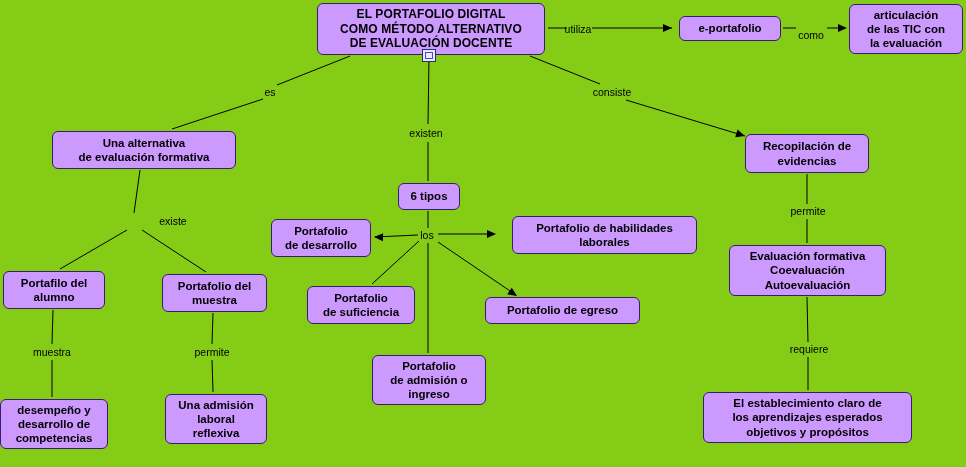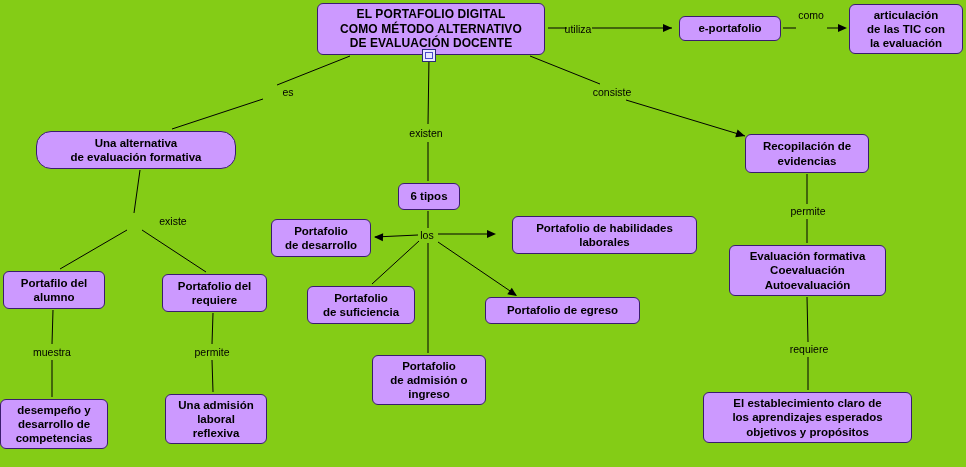--- a/index.html
+++ b/index.html
@@ -114,56 +114,56 @@
       <polygon points="0,0 -9,-4 -9,4" fill="#000000" transform="translate(517,296) rotate(34)"></polygon>
     </svg>
   <div id="nodes-layer">
       <div class="node root" style="left: 317px; top: 3px; width: 228px; height: 52px;">EL PORTAFOLIO DIGITAL
 COMO MÉTODO ALTERNATIVO
 DE EVALUACIÓN DOCENTE</div>
       <div class="node" style="left: 679px; top: 16px; width: 102px; height: 25px;">e-portafolio</div>
       <div class="node" style="left: 849px; top: 4px; width: 114px; height: 50px;">articulación
 de las TIC con
 la evaluación</div>
-      <div class="node" style="left: 36px; top: 131px; width: 200px; height: 38px; border-radius: 15px;">Una alternativa
+      <div class="node" style="left: 52px; top: 131px; width: 184px; height: 38px;">Una alternativa
 de evaluación formativa</div>
       <div class="node" style="left: 398px; top: 183px; width: 62px; height: 27px;">6 tipos</div>
       <div class="node" style="left: 745px; top: 134px; width: 124px; height: 39px;">Recopilación de
 evidencias</div>
       <div class="node" style="left: 271px; top: 219px; width: 100px; height: 38px;">Portafolio
 de desarrollo</div>
       <div class="node" style="left: 498px; top: 216px; width: 185px; height: 38px; margin-left: 14px;">Portafolio de habilidades
 laborales</div>
       <div class="node" style="left: 307px; top: 286px; width: 108px; height: 38px;">Portafolio
 de suficiencia</div>
       <div class="node" style="left: 485px; top: 297px; width: 155px; height: 27px;">Portafolio de egreso</div>
       <div class="node" style="left: 372px; top: 355px; width: 114px; height: 50px;">Portafolio
 de admisión o
 ingreso</div>
       <div class="node" style="left: 3px; top: 271px; width: 102px; height: 38px;">Portafilo del
 alumno</div>
       <div class="node" style="left: 162px; top: 274px; width: 105px; height: 38px;">Portafolio del
-requiere</div>
+muestra</div>
       <div class="node" style="left: 0px; top: 399px; width: 108px; height: 50px;">desempeño y
 desarrollo de
 competencias</div>
       <div class="node" style="left: 165px; top: 394px; width: 102px; height: 50px;">Una admisión
 laboral
 reflexiva</div>
       <div class="node" style="left: 729px; top: 245px; width: 157px; height: 51px;">Evaluación formativa
 Coevaluación
 Autoevaluación</div>
       <div class="node" style="left: 703px; top: 392px; width: 209px; height: 51px;">El establecimiento claro de
 los aprendizajes esperados
 objetivos y propósitos</div>
     </div>
   <div id="labels-layer">
       <div class="edge-label" style="left: 578px; top: 29px;">utiliza</div>
-      <div class="edge-label" style="left: 811px; top: 15px;">como</div>
-      <div class="edge-label" style="left: 288px; top: 92px;">es</div>
+      <div class="edge-label" style="left: 811px; top: 35px;">como</div>
+      <div class="edge-label" style="left: 270px; top: 92px;">es</div>
       <div class="edge-label" style="left: 426px; top: 133px;">existen</div>
       <div class="edge-label" style="left: 612px; top: 92px;">consiste</div>
       <div class="edge-label" style="left: 133px; top: 221px; margin-left: 40px;">existe</div>
       <div class="edge-label" style="left: 427px; top: 235px;">los</div>
       <div class="edge-label" style="left: 808px; top: 211px;">permite</div>
       <div class="edge-label" style="left: 52px; top: 352px;">muestra</div>
       <div class="edge-label" style="left: 212px; top: 352px;">permite</div>
       <div class="edge-label" style="left: 809px; top: 349px;">requiere</div>
     </div>
   <div class="root-handle" id="root-handle" style="left: 422px; top: 49px;"></div>

